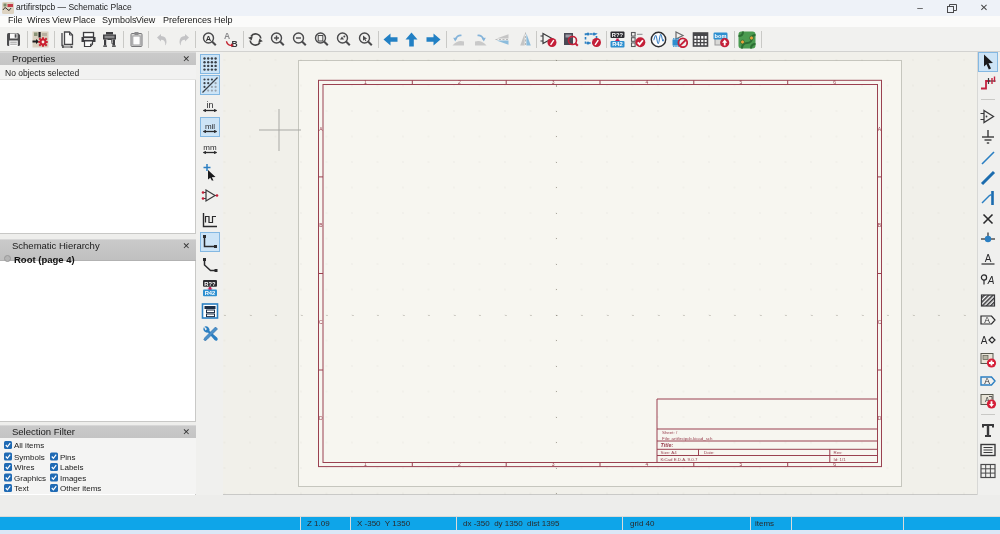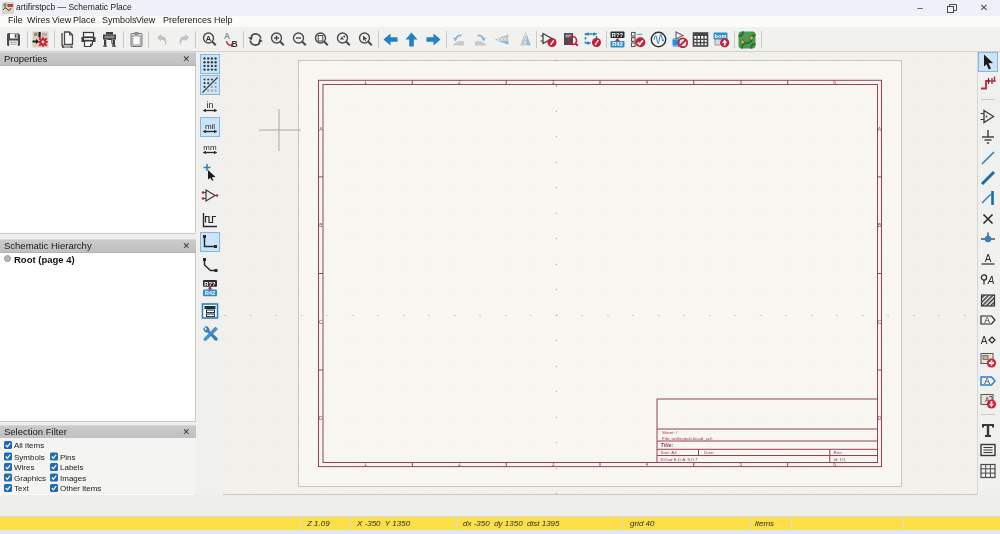--- a/index.html
+++ b/index.html
@@ -12,32 +12,32 @@
   .winbtn { top:0; height:16px; width:30px; text-align:center; color:#444; font-size:10px; line-height:15px; }
   
   #menubar { left:0; top:16px; width:1000px; height:11px; background:#fbfbfa; font-size:9px; color:#1a1a1a; }
   .mi { position:absolute; top:-1px;text-align:center; }
   
   #toolbar { left:0; top:27px; width:1000px; height:25px; background:#f1f1ef; border-bottom:1px solid #d2d2d0; }
   .tsep { position:absolute; top:4px; width:1px; height:17px; background:#c9c9c6; }
   .ticon { position:absolute; top:31px; }
   
   #leftpanel { left:0; top:52px; width:196px; height:443px; background:#fff; border-right:1px solid #c9c9c7; }
-  .phead { position:absolute; left:0; width:196px; height:14px; background:linear-gradient(#cacaca,#c0c0c0); border-top:1px solid #d7d7d7; border-bottom:1px solid #b2b2b2; color:#1a1a1a; font-size:9.5px; line-height:12px; padding-left:4px; }
+  .phead { position:absolute; left:0; width:196px; height:22px; background:linear-gradient(#cacaca,#c0c0c0); border-top:1px solid #d7d7d7; border-bottom:1px solid #b2b2b2; color:#1a1a1a; font-size:9.5px; line-height:12px; padding-left:12px; }
   .phx { position:absolute; right:6px; top:0px; font-size:9px; color:#333; line-height:12px; }
   
   #lefttb { left:196px; top:52px; width:27px; height:443px; background:#f0f0ee; }
   
   #canvas { left:223px; top:52px; width:754px; height:443px; background:#f1f0ea; border-bottom:1px solid #c9c9c7; }
   #page { position:absolute; left:75px; top:8px; width:604px; height:427px; background:#f7f6f0; border:1px solid #c6c6be; }
   
   #righttb { left:977px; top:52px; width:23px; height:443px; background:#f0f0ee; border-left:1px solid #d8d8d6; }
   
   #gap { left:0; top:495px; width:1000px; height:21px; background:#ededeb; }
-  #statusbar { left:0; top:516px; width:1000px; height:14px; background:#fde047; border-top:1px solid #dadad8; font-size:8px; color:#2a2a2a;font-style:italic; }
+  #statusbar { left:0; top:516px; width:1000px; height:14px; background:#0ea5e9; border-top:1px solid #dadad8; font-size:8px; color:#2a2a2a; }
   .scell { position:absolute; top:0; height:14px; border-left:1px solid #dcdcda; }
   .stext { position:absolute; top:2px; }
   #bluestrip { left:0; top:530px; width:1000px; height:4px; background:#dbe7f6; }
   .selbox { width:20px; height:20px; background:#cde4f6; border:1px solid #84b8e2; }
   .rsep { position:absolute; left:981px; width:14px; height:1px; background:#c9c9c6; }
 </style>
 </head>
 <body>
   <div class="abs" id="titlebar">
     <svg class="abs" style="left:2px;top:2px" width="12" height="12" viewBox="0 0 12 12">
@@ -297,20 +297,21 @@
       <path d="M0.5 5 Q5 5 5 0.5"></path>
       <path d="M17.5 13 Q13 13 13 17.5"></path>
       <path d="M4 17.5 Q4 12 9 12 Q14 12 14 6.5 Q14 4 17.5 4"></path>
     </g>
     <circle cx="4.5" cy="11" r="2" fill="#e8a33d" stroke="#2c6e33" stroke-width="0.8"></circle>
     <circle cx="13.5" cy="7" r="2" fill="#e8a33d" stroke="#2c6e33" stroke-width="0.8"></circle>
   </svg>
 
   <div class="abs" id="leftpanel">
     <div class="phead" style="top:0px">Properties<span class="phx">✕</span></div>
+    <div class="abs" style="left:0;top:13px;width:196px;height:15px;background:#f2f2f1;border-bottom:1px solid #e4e4e2;font-size:8.5px;padding:3px 0 0 5px;color:#1a1a1a">No objects selected</div>
     <div class="abs" style="left:0;top:181px;width:196px;height:6px;background:#eeeeec;border-top:1px solid #c8c8c6"></div>
     <div class="phead" style="top:187px">Schematic Hierarchy<span class="phx">✕</span></div>
     <div class="abs" style="left:4px;top:203px;width:7px;height:7px;border-radius:50%;background:#b5b5b5;border:1px solid #999"></div>
     <div class="abs" style="left:14px;top:202px;font-size:9.5px;font-weight:bold;color:#111">Root (page 4)</div>
     <div class="abs" style="left:0;top:369px;width:196px;height:4px;background:#eeeeec;border-top:1px solid #c8c8c6"></div>
     <div class="phead" style="top:373px">Selection Filter<span class="phx">✕</span></div>
     <div class="abs" id="filterbody" style="left:0;top:386px;width:196px;height:56px;background:#f4f4f3">
       <svg width="196" height="56" viewBox="0 0 196 56">
         <defs>
           <g id="cb">

